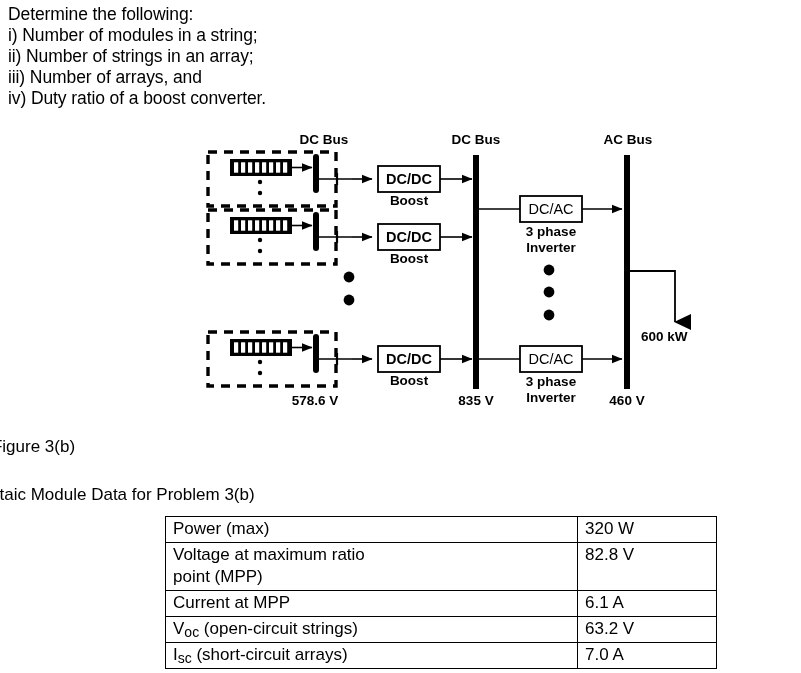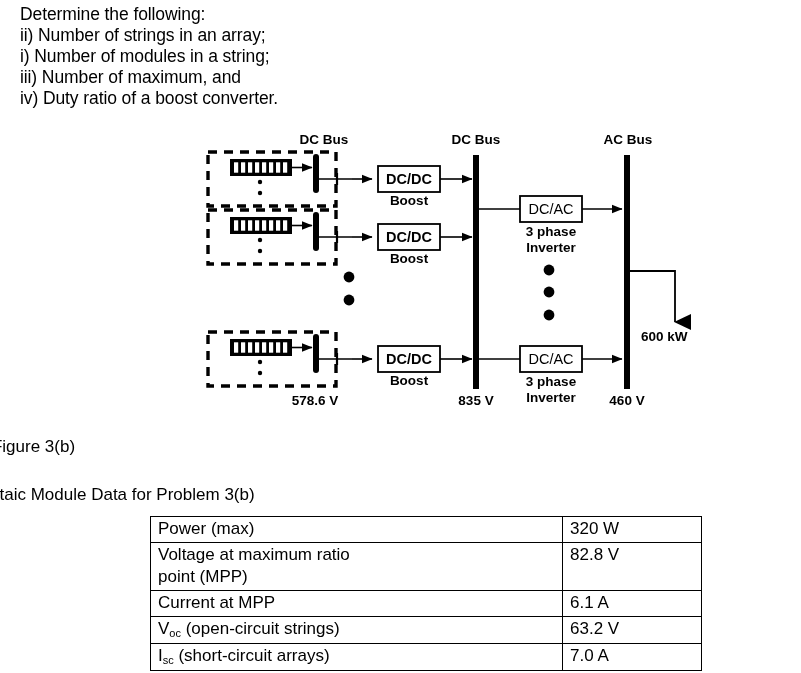--- a/index.html
+++ b/index.html
@@ -15,21 +15,20 @@
     color: #000000;
     overflow: hidden;
   }
 
   
   #prompt {
     position: absolute;
     left: 8px;
     top: 4px;
     width: 520px;
-    margin-left: 12px;
   }
   #prompt .line {
     font-size: 17.5px;
     line-height: 21px;
     white-space: pre;
     letter-spacing: -0.1px;
   }
 
   
   #figure {
@@ -59,50 +58,50 @@
     top: 485px;
     width: 801px;
     text-align: center;
     font-size: 17px;
   }
   #table-caption span { position: relative; left: -355px; }
 
   
   #data-table {
     position: absolute;
-    left: 150px;
+    left: 165px;
     top: 516px;
     width: 535px;
     border-collapse: collapse;
     table-layout: fixed;
   }
   #data-table td {
     border: 1px solid #000;
     font-size: 17px;
     line-height: 22px;
     padding: 1px 0 2px 7px;
     vertical-align: top;
   }
   #data-table td.label { width: 404px; }
   #data-table td.value { width: 131px; }
   #data-table sub {
-    font-size: 11px;
+    font-size: 14px;
     vertical-align: baseline;
     position: relative;
     top: 3px;
   }
 </style>
 </head>
 <body>
 
 <div id="prompt">
   <div class="line">Determine the following:</div>
+  <div class="line">i) Number of modules in a string;</div>
   <div class="line">ii) Number of strings in an array;</div>
-  <div class="line">i) Number of modules in a string;</div>
-  <div class="line">iii) Number of maximum, and</div>
+  <div class="line">iii) Number of arrays, and</div>
   <div class="line">iv) Duty ratio of a boost converter.</div>
 </div>
 
 <div id="figure">
 <svg width="801" height="330" viewBox="0 0 801 330" xmlns="http://www.w3.org/2000/svg">
   <defs>
     <marker id="arrow" markerWidth="7" markerHeight="7" refX="6.4" refY="3" orient="auto">
       <path d="M0,0.3 L6.8,3 L0,5.7 z" fill="#000"></path>
     </marker>
     <marker id="arrowbig" markerWidth="9" markerHeight="9" refX="0" refY="4" orient="auto">

